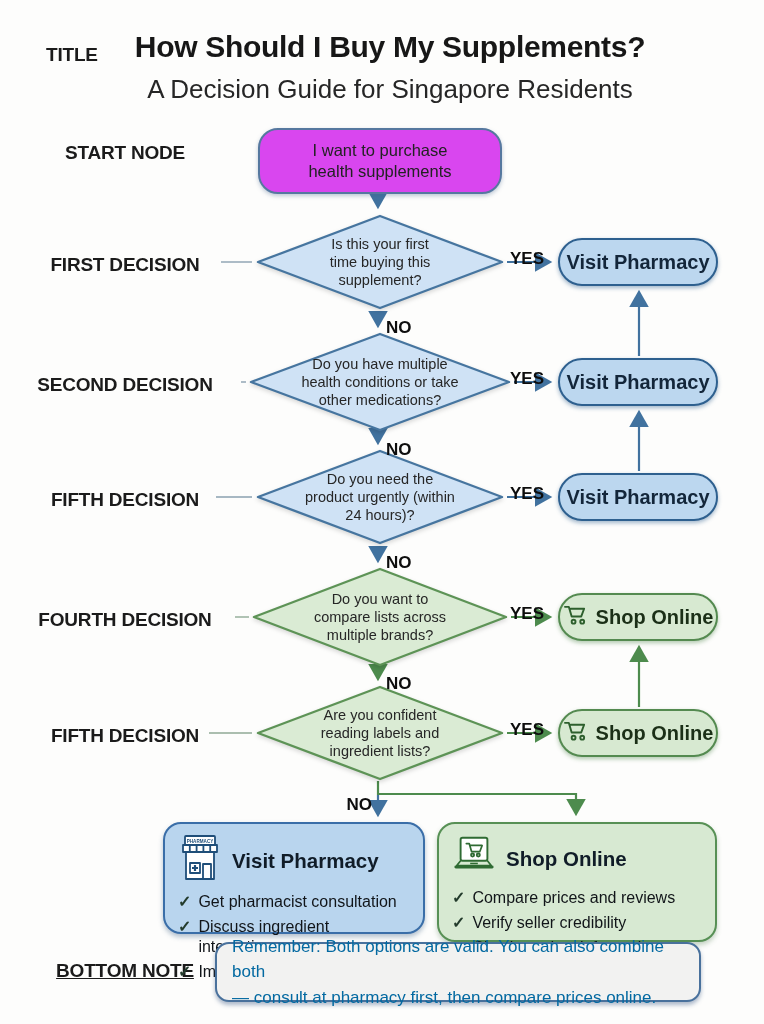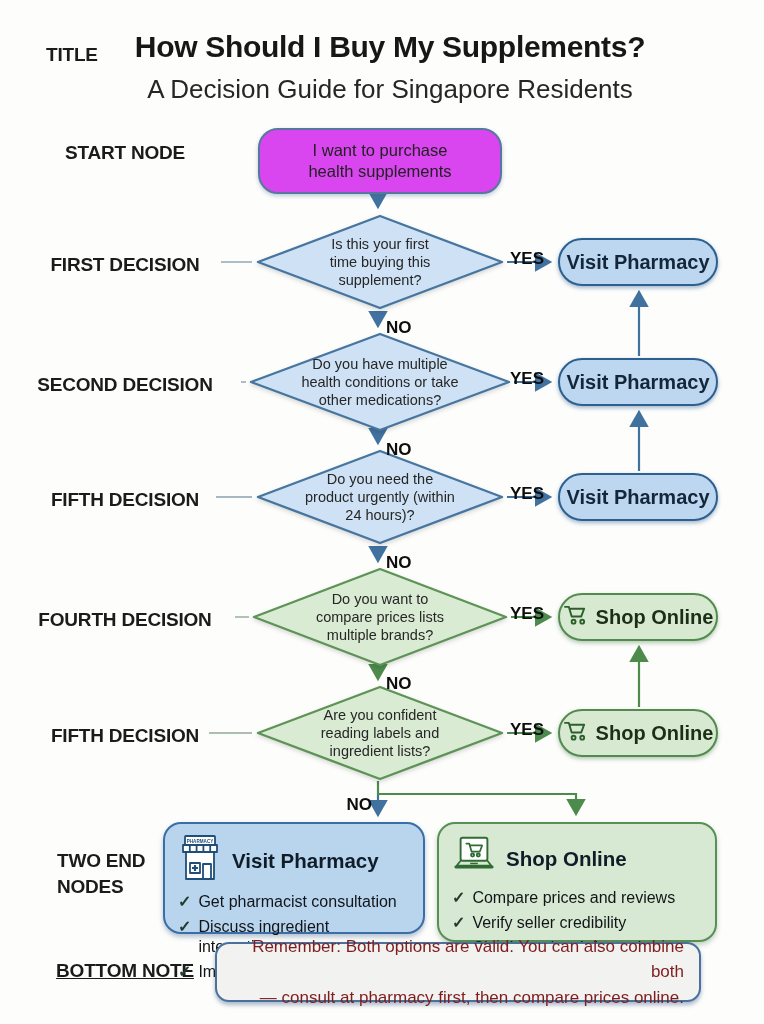--- a/index.html
+++ b/index.html
@@ -48,22 +48,22 @@
                box-shadow:0 3px 5px rgba(40,80,120,.35); }
   .end-green { left:437px; width:280px; height:120px; background:#d7e9d2; border:2.6px solid #579055;
                box-shadow:0 3px 5px rgba(60,110,60,.3); }
   .endhead { display:flex; align-items:center; gap:10px; font-weight:bold; font-size:20.5px;
              color:#101c28; margin-bottom:6px; }
   .eitem { display:flex; gap:7px; font-size:16px; color:#111519; margin-top:5px; line-height:1.25; }
   .chk { flex:0 0 auto; font-weight:bold; color:#233b2c; }
 
   .notebox { position:absolute; left:215px; top:942px; width:486px; height:60px; box-sizing:border-box;
              background:#f2f2f1; border:2.2px solid #49719c; border-radius:14px;
-             display:flex; align-items:center; padding:8px 15px; font-size:17px; color:#7f1d1d;
-             line-height:1.5; white-space:pre-line; box-shadow:0 3px 4px rgba(70,100,140,.45);text-align:right; }
+             display:flex; align-items:center; padding:8px 15px; font-size:17px; color:#0369a1;
+             line-height:1.5; white-space:pre-line; box-shadow:0 3px 4px rgba(70,100,140,.45); }
 </style>
 </head>
 <body>
 
 <div class="canvas">
 
   <svg class="wires" width="764" height="1024" viewBox="0 0 764 1024">
     <defs>
       <marker id="ab" markerWidth="9" markerHeight="10" refX="6.5" refY="4.5" orient="auto">
         <path d="M0,0 L8,4.5 L0,9 z" fill="#41729f"></path>
@@ -101,22 +101,20 @@
   <div class="tag" style="left:46px; top:42px; width:70px; text-align:left;">TITLE</div>
   <div class="big-title">How Should I Buy My Supplements?</div>
   <div class="subtitle">A Decision Guide for Singapore Residents</div>
 
   <div class="tag" style="left:15px; top:140px; width:220px;">START NODE</div>
   <div class="tag" style="left:15px; top:252px; width:220px;">FIRST DECISION</div>
   <div class="tag" style="left:15px; top:372px; width:220px;">SECOND DECISION</div>
   <div class="tag" style="left:15px; top:487px; width:220px;">FIFTH DECISION</div>
   <div class="tag" style="left:15px; top:607px; width:220px;">FOURTH DECISION</div>
   <div class="tag" style="left:15px; top:723px; width:220px;">FIFTH DECISION</div>
-  <div class="tag" style="left:57px; top:848px; width:180px; text-align:left;">TWO END
-NODES</div>
   <div class="tag" style="left:15px; top:958px; width:220px;text-decoration:underline;">BOTTOM NOTE</div>
 
   <div class="start-node">I want to purchase
 health supplements</div>
 
   <div class="diamond d-blue" style="left:255px; top:214px; width:250px; height:96px;">
     <svg width="250" height="96" viewBox="0 0 250 96">
         <polygon points="125,2 247,48 125,94 3,48"></polygon>
       </svg>
     <div class="dq">Is this your first
@@ -137,21 +135,21 @@
       </svg>
     <div class="dq">Do you need the
 product urgently (within
 24 hours)?</div>
   </div>
   <div class="diamond d-green" style="left:251px; top:567px; width:258px; height:100px;">
     <svg width="258" height="100" viewBox="0 0 258 100">
         <polygon points="129,2 255,50 129,98 3,50"></polygon>
       </svg>
     <div class="dq">Do you want to
-compare prices lists
+compare lists across
 multiple brands?</div>
   </div>
   <div class="diamond d-green" style="left:255px; top:685px; width:250px; height:96px;">
     <svg width="250" height="96" viewBox="0 0 250 96">
         <polygon points="125,2 247,48 125,94 3,48"></polygon>
       </svg>
     <div class="dq">Are you confident
 reading labels and
 ingredient lists?</div>
   </div>

